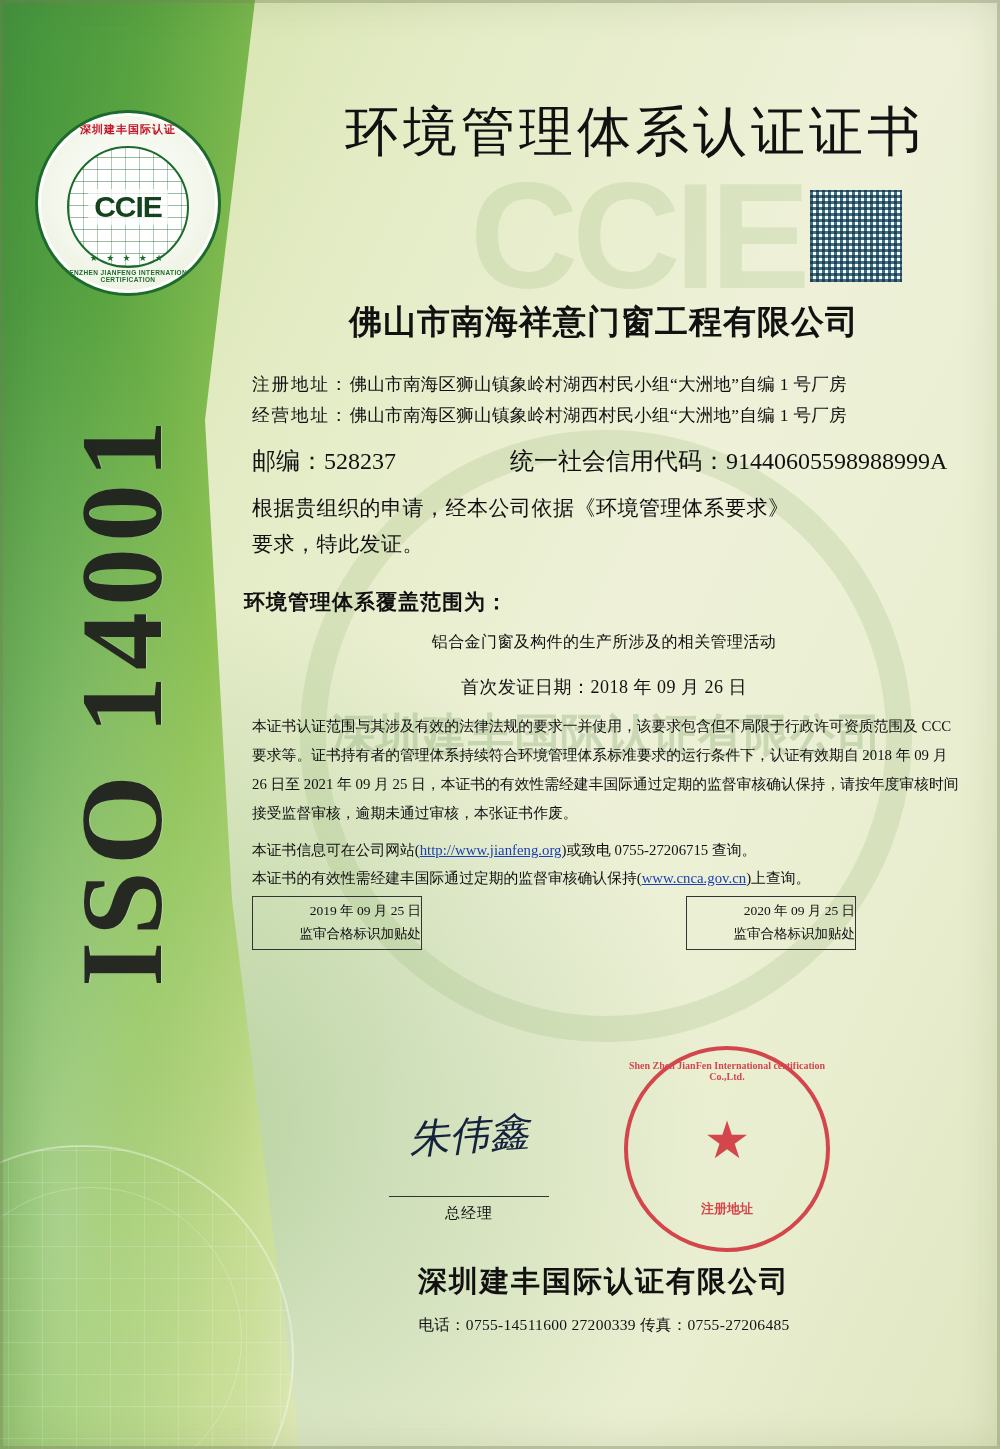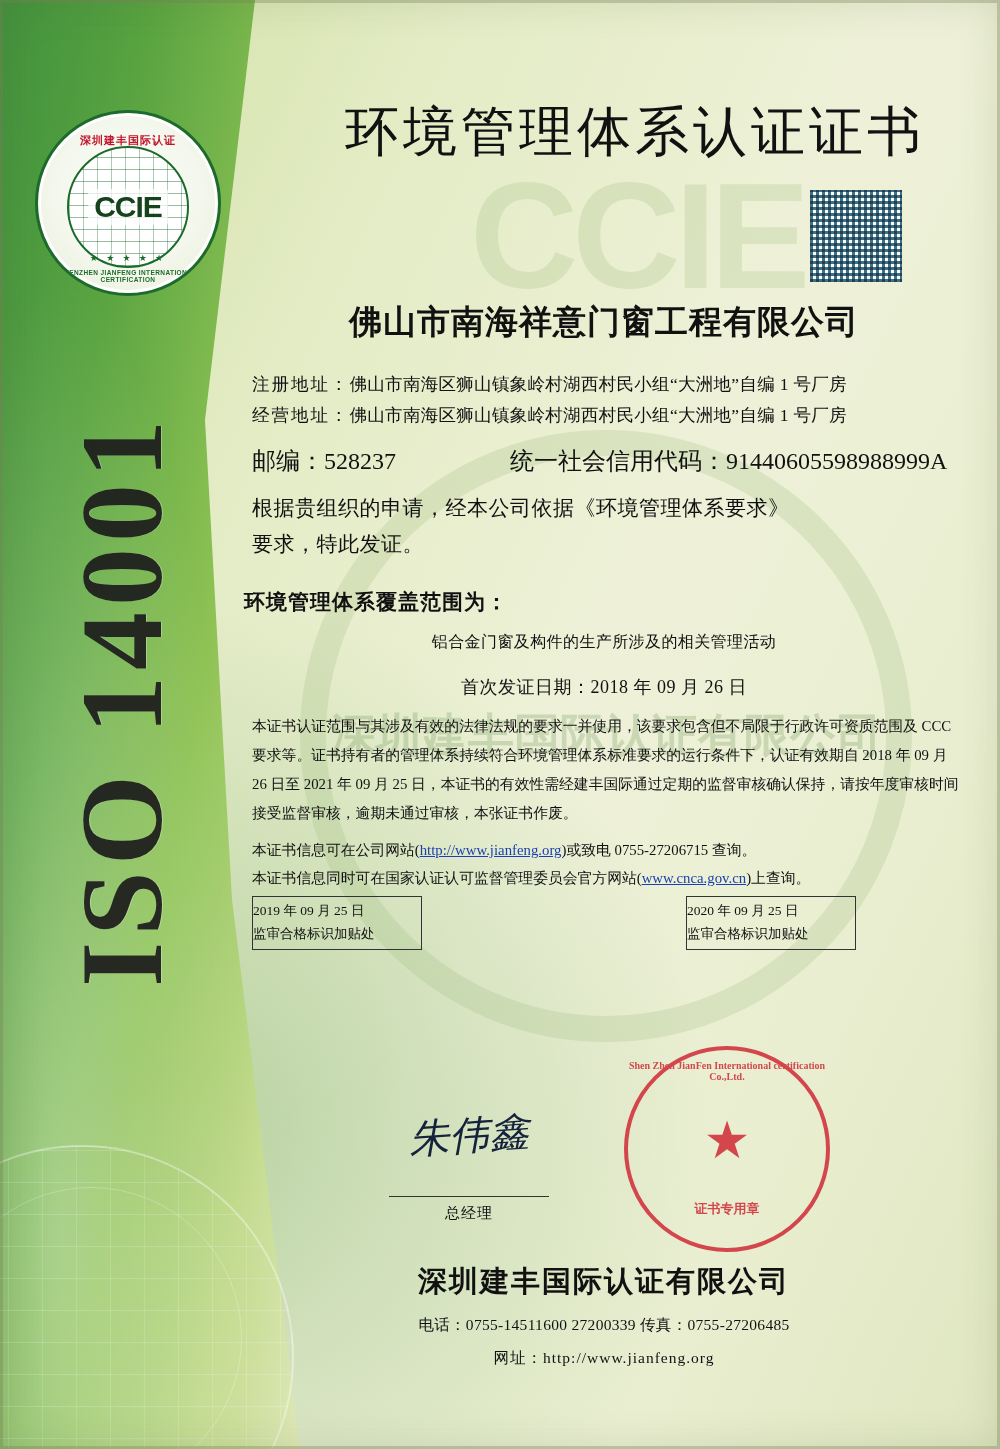--- a/index.html
+++ b/index.html
@@ -65,21 +65,20 @@
     position:absolute;left:35px;top:110px;width:180px;height:180px;border-radius:50%;
     background:radial-gradient(circle at 50% 45%,#ffffff 0%, #f2f6ea 60%, #e6edd8 100%);
     border:3px solid #1d6b2c;
     box-shadow:0 0 0 3px #ffffff inset;
     overflow:hidden;
   }
   .logo .top-arc{
     position:absolute;top:9px;left:0;width:100%;text-align:center;
     font-size:11px;color:#c0152a;font-weight:700;letter-spacing:1px;
     font-family:"Liberation Sans", sans-serif;
-    margin-top:11px;
   }
   .logo .bot-arc{
     position:absolute;bottom:10px;left:0;width:100%;text-align:center;
     font-size:6.5px;color:#1d6b2c;font-weight:700;letter-spacing:.4px;
     font-family:"Liberation Sans", sans-serif;
   }
   .logo .globe-ico{
     position:absolute;left:50%;top:52%;transform:translate(-50%,-50%);
     width:118px;height:118px;border-radius:50%;
     border:2px solid #1d6b2c;
@@ -159,21 +158,21 @@
   .para{
     position:absolute;left:8px;width:712px;font-size:14.8px;line-height:1.95;color:#111;
   }
   .p1{top:712px;}
   .p2{top:836px;}
   .p3{top:864px;}
   .para a{color:#1a3fb0;text-decoration:underline;}
   .stamp-boxes{position:absolute;left:8px;top:896px;width:712px;height:60px;}
   .sbox{
     position:absolute;width:168px;height:52px;border:1.5px solid #333;
-    display:flex;flex-direction:column;align-items:flex-start;justify-content:center;
+    display:flex;flex-direction:column;align-items:flex-end;justify-content:center;
     font-size:13.5px;color:#111;line-height:1.7;
   }
   .sbox.left{left:0;}
   .sbox.right{left:434px;}
   
   .sig{
     position:absolute;left:110px;top:1108px;width:230px;text-align:center;
     font-size:40px;color:#15223c;font-family:"Liberation Serif", serif;font-style:italic;
     transform:rotate(-4deg);
   }
@@ -257,46 +256,45 @@
     <div class="scope-body">铝合金门窗及构件的生产所涉及的相关管理活动</div>
     <div class="first-issue">首次发证日期：2018 年 09 月 26 日</div>
 
     <div class="para p1">本证书认证范围与其涉及有效的法律法规的要求一并使用，该要求包含但不局限于行政许可资质范围及 CCC 要求等。证书持有者的管理体系持续符合环境管理体系标准要求的运行条件下，认证有效期自 2018 年 09 月 26 日至 2021 年 09 月 25 日，本证书的有效性需经建丰国际通过定期的监督审核确认保持，请按年度审核时间接受监督审核，逾期未通过审核，本张证书作废。</div>
 
     <div class="para p2">
       <span>本证书信息可在公司网站(</span><a href="#">http://www.jianfeng.org</a><span>)或致电 0755-27206715 查询。</span>
     </div>
 
     <div class="para p3">
-      <span>本证书信息同时可在国家认证认可监督管理委员会官方网站(</span><a href="#">www.cnca.gov.cn</a><span>)上查询。</span>
+      <span>本证书的有效性需经建丰国际通过定期的监督审核确认保持(</span><a href="#">www.cnca.gov.cn</a><span>)上查询。</span>
     </div>
 
     <div class="stamp-boxes">
       <div class="sbox left">
         <span>2019 年 09 月 25 日</span>
         <span>监审合格标识加贴处</span>
       </div>
       <div class="sbox right">
         <span>2020 年 09 月 25 日</span>
         <span>监审合格标识加贴处</span>
       </div>
     </div>
 
     <div class="sig">朱伟鑫</div>
     <div class="sig-line"></div>
     <div class="sig-label">总经理</div>
 
     <div class="seal">
       <div class="seal-top">Shen Zhen JianFen International certification Co.,Ltd.</div>
       <div class="star">★</div>
-      <div class="seal-bot">证书专用章</div>
+      <div class="seal-bot">注册地址</div>
     </div>
 
     <div class="footer">
       <div class="f-company">深圳建丰国际认证有限公司</div>
       <div class="f-line">电话：0755-14511600   27200339        传真：0755-27206485</div>
-      <div class="f-web">网址：http://www.jianfeng.org</div>
     </div>
 
   </div>
 
   <div class="scan-edge"></div>
 </div>
 
 </body></html>

